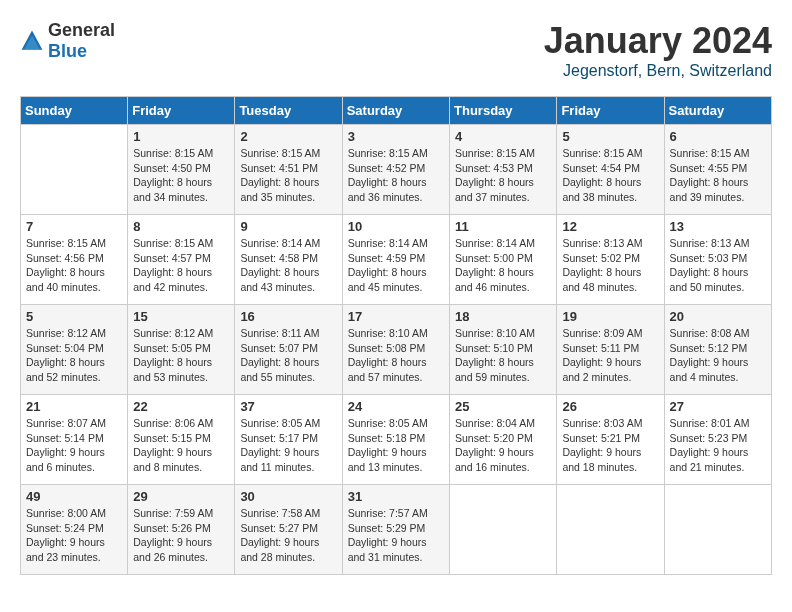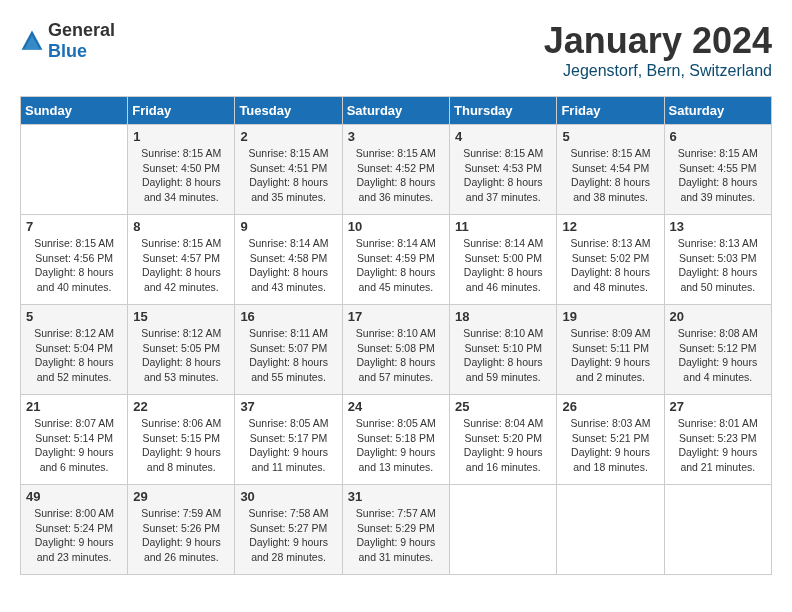--- a/index.html
+++ b/index.html
@@ -80,21 +80,20 @@
       font-size: 13px;
       font-weight: bold;
       color: #333;
       display: block;
       margin-bottom: 2px;
     }
     .day-info {
       font-size: 10.5px;
       color: #333;
       line-height: 1.4;
-      text-align: center;
     }
     .empty-cell {
       background: #fff !important;
     }
   </style>
 </head>
 <body>
 
 <div class="header-area">
   <div class="logo">

